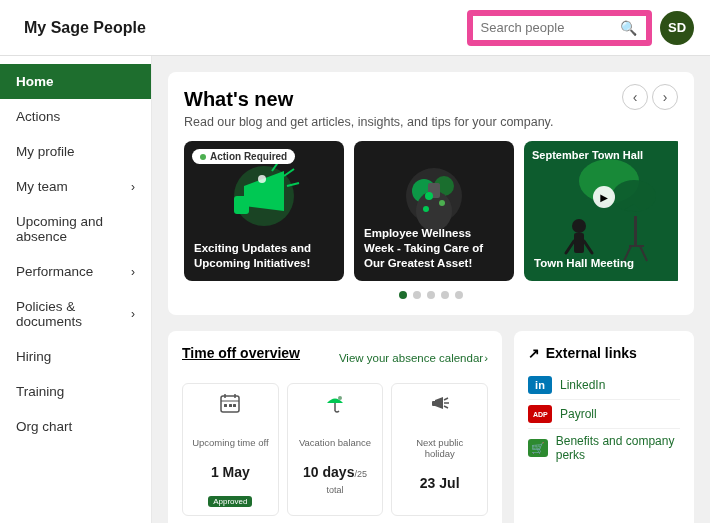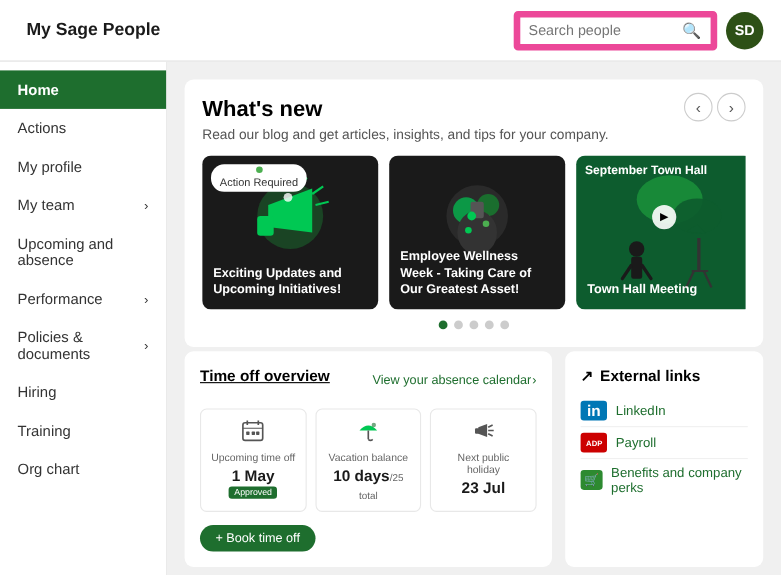--- a/index.html
+++ b/index.html
@@ -42,21 +42,21 @@
       padding: 10px 16px; cursor: pointer; font-size: 13.5px; color: #333;
       transition: background 0.1s;
     }
     .sidebar-item.active { background: #1e6e2e; color: #fff; border-radius: 0; font-weight: 600; }
     .sidebar-item .chevron { font-size: 12px; }
 
     
     .main { flex: 1; overflow-y: auto; padding: 16px; background: #f0f0f0; }
 
     
-    .whats-new { background: #fff; border-radius: 8px; padding: 16px; margin-bottom: 4px; }
+    .whats-new { background: #fff; border-radius: 8px; padding: 16px; margin-bottom: 16px; }
     .whats-new h2 { font-size: 20px; font-weight: 700; margin-bottom: 4px; }
     .whats-new p { font-size: 12.5px; color: #555; margin-bottom: 12px; }
     .carousel-header { display: flex; align-items: flex-start; justify-content: space-between; }
     .carousel-nav { display: flex; gap: 4px; margin-top: -4px; }
     .carousel-nav button {
       background: none; border: 1px solid #ccc; border-radius: 50%;
       width: 26px; height: 26px; cursor: pointer; font-size: 14px;
       display: flex; align-items: center; justify-content: center; color: #555;
     }
 
@@ -64,22 +64,22 @@
     .card {
       width: 160px; min-width: 160px; height: 140px; border-radius: 8px;
       background: #1a1a1a; position: relative; overflow: hidden;
       display: flex; flex-direction: column; justify-content: flex-end; padding: 10px;
     }
     .card-content { position: relative; z-index: 2; }
     .card-label { font-size: 11.5px; font-weight: 700; color: #fff; line-height: 1.3; }
     .card-badge {
       position: absolute; top: 8px; left: 8px;
       background: #fff; border-radius: 12px; padding: 2px 8px;
-      font-size: 10px; color: #333; font-weight: 400; z-index: 3;
-      display: flex; align-items: center; gap: 4px; flex-direction: column;
+      font-size: 10px; color: #333; font-weight: 700; z-index: 3;
+      display: flex; align-items: center; gap: 4px;
     }
     .badge-dot { width: 6px; height: 6px; border-radius: 50%; background: #4CAF50; }
 
     
     .card-illustration { position: absolute; top: 0; left: 0; right: 0; bottom: 0; z-index: 1; }
 
     .card-1 { background: #1a1a1a; }
     .card-2 { background: #1a1a1a; }
     .card-3 { background: #0d5c2e; }
 
@@ -91,40 +91,40 @@
     .bottom-row { display: flex; gap: 12px; }
 
     
     .time-off { background: #fff; border-radius: 8px; padding: 14px; flex: 1; }
     .section-title { font-size: 14px; font-weight: 600; margin-bottom: 10px; text-decoration: underline; }
     .time-off-header { display: flex; justify-content: space-between; align-items: center; margin-bottom: 12px; }
     .view-link { font-size: 11.5px; color: #1e6e2e; text-decoration: none; cursor: pointer; display: flex; align-items: center; gap: 1px; }
     .time-boxes { display: flex; gap: 8px; margin-bottom: 12px; }
     .time-box {
       flex: 1; border: 1px solid #e8e8e8; border-radius: 6px;
-      padding: 8px; text-align: center; display: flex; flex-direction: column; align-items: center;
+      padding: 8px; text-align: center; display: flex; flex-direction: column; align-items: center; gap: 14px;
     }
     .time-box-icon { font-size: 18px; color: #444; margin-bottom: 4px; }
     .time-box-label { font-size: 9.5px; color: #666; margin-bottom: 2px; }
     .time-box-value { font-size: 14px; font-weight: 700; color: #1a1a1a; }
     .approved-badge {
       background: #1e6e2e; color: #fff;
       font-size: 8px; padding: 1px 5px; border-radius: 3px; margin-top: 2px;
     }
     .book-btn {
       background: #1e6e2e; color: #fff; border: none; border-radius: 16px;
       padding: 6px 14px; font-size: 11.5px; cursor: pointer; display: flex; align-items: center; gap: 4px;
     }
 
     
     .external-links { background: #fff; border-radius: 8px; padding: 14px; width: 180px; flex-shrink: 0; }
     .ext-title { font-size: 14px; font-weight: 600; margin-bottom: 10px; display: flex; align-items: center; gap: 6px; }
     .ext-link { display: flex; align-items: center; gap: 8px; padding: 5px 0; cursor: pointer; font-size: 12px; color: #1e6e2e; text-decoration: none; border-bottom: 1px solid #f0f0f0; }
     .ext-link:last-child { border-bottom: none; }
-    .ext-link-icon { width: 24px; height: 18px; border-radius: 3px; display: flex; align-items: center; justify-content: center; font-size: 14px; font-weight: 700; }
+    .ext-link-icon { width: 24px; height: 18px; border-radius: 3px; display: flex; align-items: center; justify-content: center; font-size: 11px; font-weight: 700; }
     .li-icon { background: #0077b5; color: #fff; }
     .payroll-icon { background: #cc0000; color: #fff; font-size: 9px; }
     .perks-icon { background: #2d8a30; color: #fff; font-size: 11px; }
 
     
     .play-btn {
       width: 22px; height: 22px; background: rgba(255,255,255,0.9);
       border-radius: 50%; display: flex; align-items: center; justify-content: center;
       position: absolute; top: 40%; left: 50%; transform: translate(-50%, -50%);
       z-index: 3; font-size: 10px;

